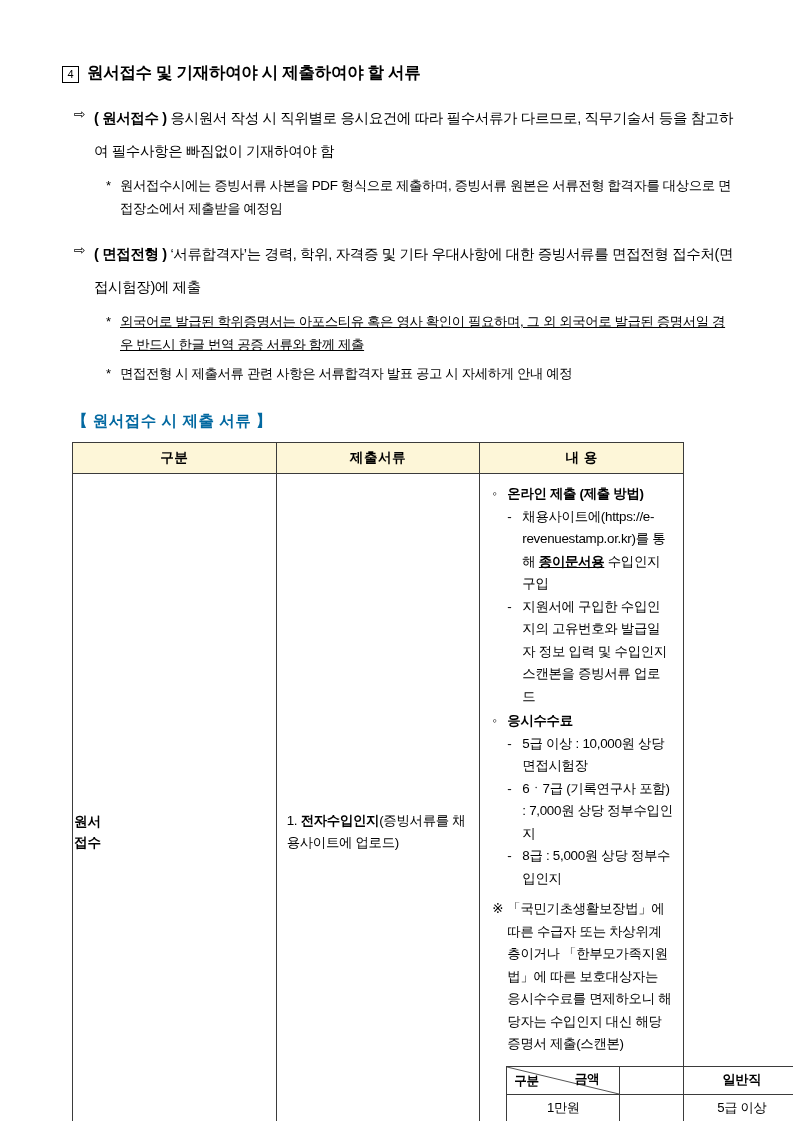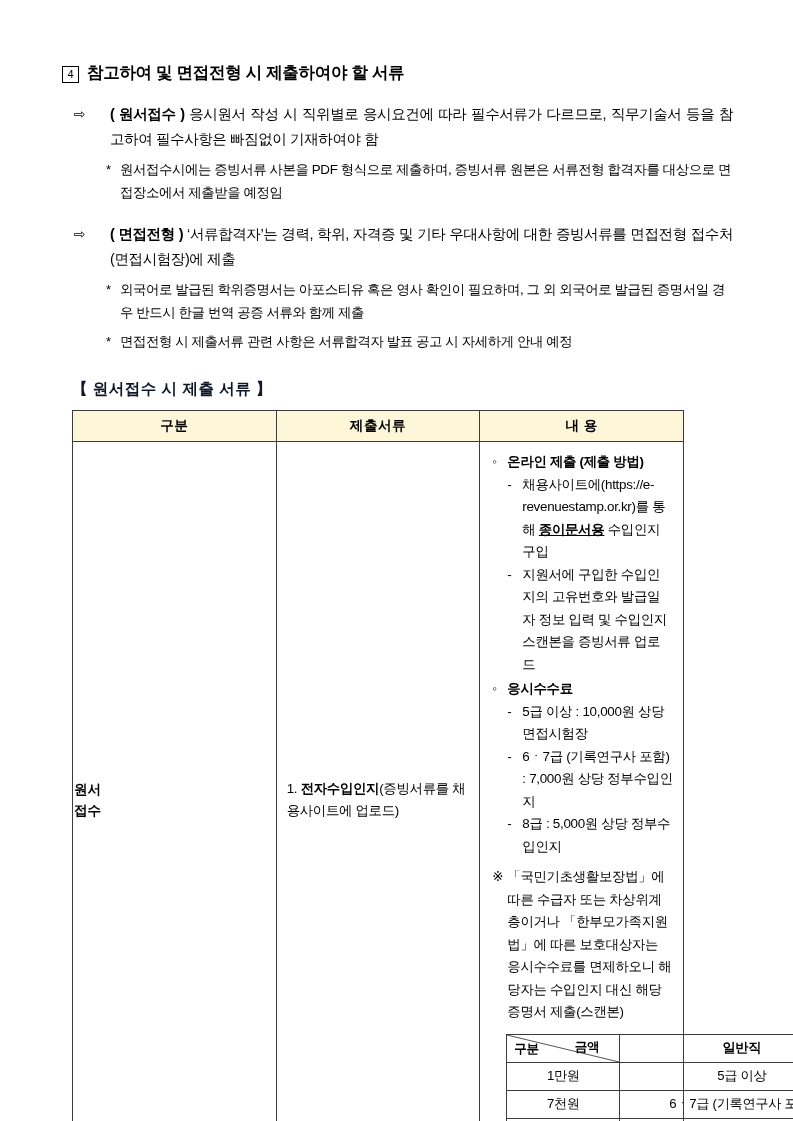--- a/index.html
+++ b/index.html
@@ -54,24 +54,23 @@
   }
   .arrow-mark {
     flex: 0 0 auto;
     font-size: 14px;
     line-height: 25px;
     width: 20px;
     color: #000;
   }
   .arrow-text {
     font-size: 14.5px;
-    line-height: 25px;
+    line-height: 33px;
     letter-spacing: -0.4px;
     text-align: justify;
-    margin-left: 16px;
   }
   .b { font-weight: bold; }
 
   
   .star-block {
     display: flex;
     align-items: flex-start;
     padding-left: 44px;
     margin: 6px 0 0 0;
   }
@@ -79,27 +78,27 @@
     flex: 0 0 auto;
     width: 14px;
     font-size: 13px;
     line-height: 23px;
   }
   .star-text {
     font-size: 13.4px;
     line-height: 23px;
     letter-spacing: -0.4px;
   }
-  .u { }
+  .u { text-decoration: underline; }
 
   .gap-lg { height: 18px; }
 
   
   .red-title {
-    color: #0f172a;
+    color: #0369a1;
     font-weight: bold;
     font-size: 15.5px;
     letter-spacing: 0.5px;
     margin: 26px 0 10px 10px;
   }
 
   
   table.doc {
     border-collapse: collapse;
     width: 612px;
@@ -196,21 +195,21 @@
   .fee-head-cell { height: 36px; }
   .fee-head-right { font-weight: bold; font-size: 13.2px; height: 36px; }
 </style>
 </head>
 <body>
 
 <div class="page">
 
   <div class="sec-head">
     <span class="sec-num">4</span>
-    <span>참고하여 및 면접전형 시 제출하여야 할 서류</span>
+    <span>원서접수 및 기재하여야 시 제출하여야 할 서류</span>
   </div>
 
   <div class="arrow-block">
     <span class="arrow-mark">⇨</span>
     <span class="arrow-text"><span class="b">( 원서접수 )</span><span> 응시원서 작성 시 직위별로 응시요건에 따라 필수서류가 다르므로, 직무기술서 등을 참고하여 필수사항은 빠짐없이 기재하여야 함</span></span>
   </div>
   <div class="star-block">
     <span class="star-mark">*</span>
     <span class="star-text">원서접수시에는 증빙서류 사본을 PDF 형식으로 제출하며, 증빙서류 원본은 서류전형 합격자를 대상으로 면접장소에서 제출받을 예정임</span>
   </div>

